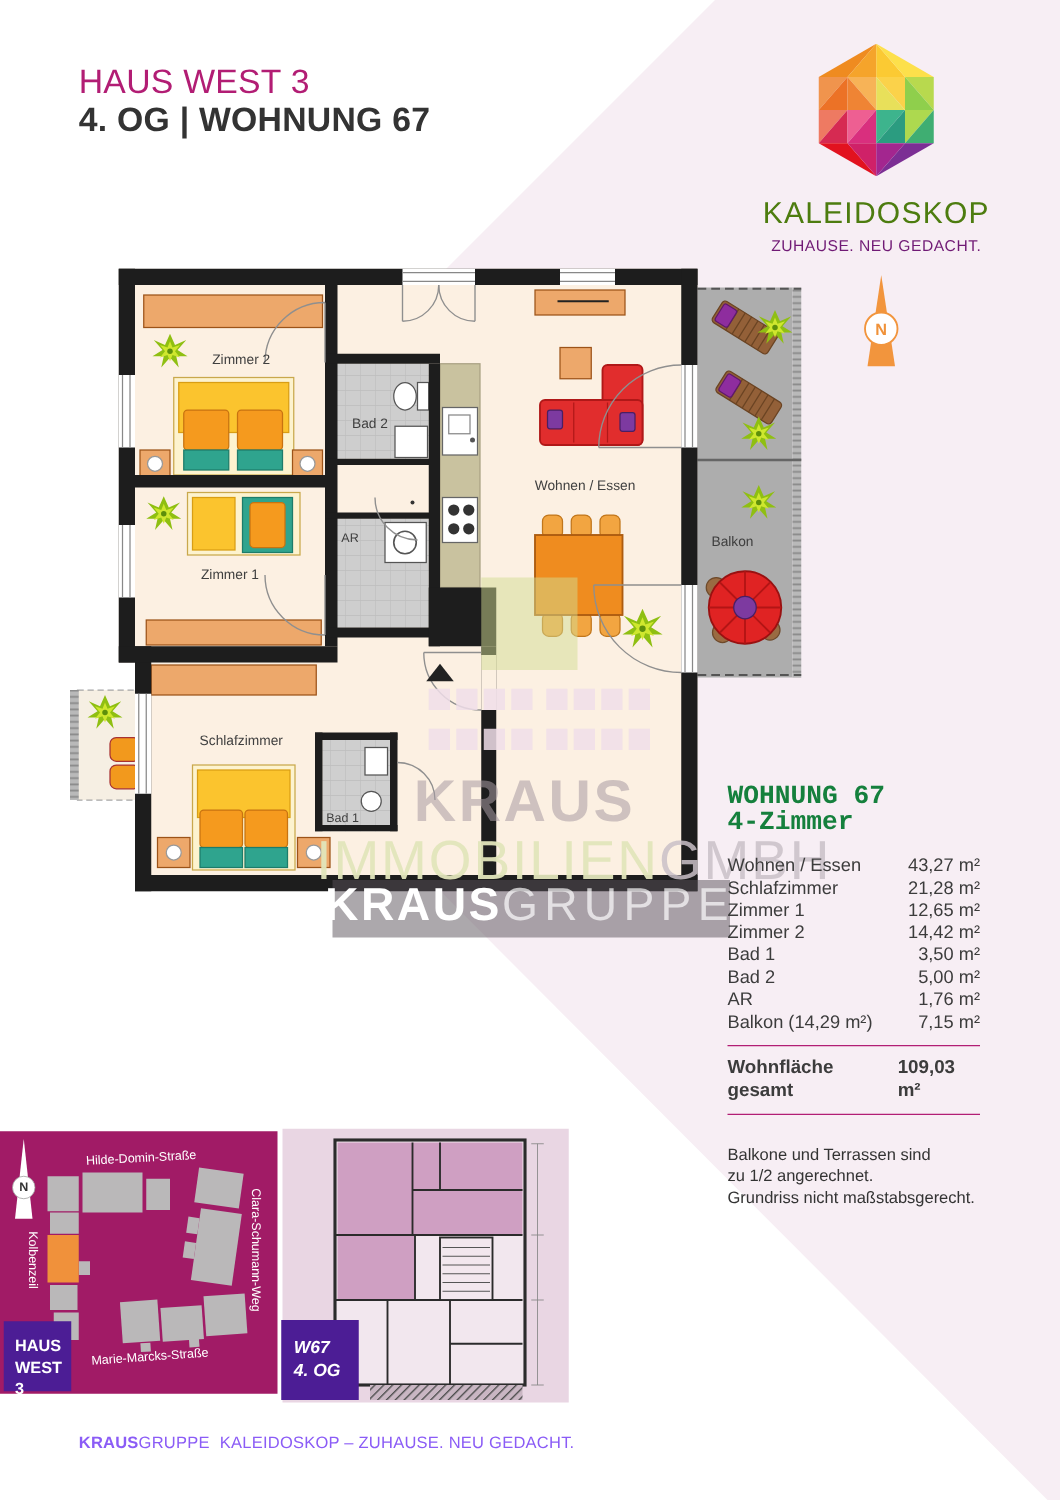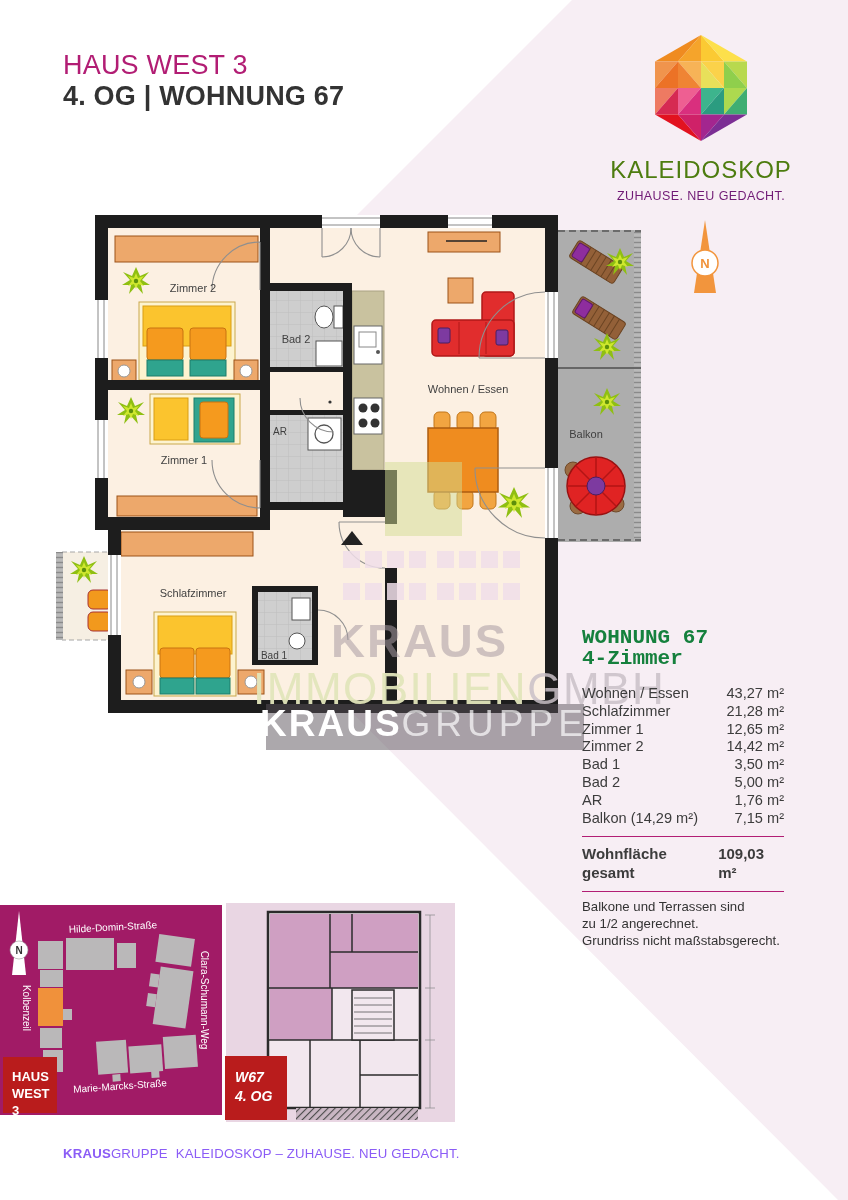--- a/index.html
+++ b/index.html
@@ -30,25 +30,25 @@
   .wm-gruppe .b{color:rgba(255,255,255,.68);font-weight:400;letter-spacing:5px;}
 
   
   .details{left:582px;top:628px;width:202px;color:#3c3c3c;}
   .details .hd{font-size:21px;font-weight:700;color:#15803d;line-height:20.5px;font-family:Liberation Mono, monospace;}
   .details .rows{margin-top:16px;}
   .details .row{display:flex;justify-content:space-between;font-size:14.6px;line-height:17.8px;}
   .details .row .val{font-weight:400;}
   .details .rule{border-top:1.6px solid #b21d74;margin:9px 0 7px 0;}
   .details .total{display:flex;justify-content:space-between;font-size:15px;font-weight:700;line-height:19px;}
-  .details .notes{margin-top:7px;font-size:13.2px;line-height:16.6px;color:#333;}
+  .details .notes{margin-top:24px;font-size:13.2px;line-height:16.6px;color:#333;}
 
   
   .street{color:#fff;font-size:10px;white-space:nowrap;transform:translate(-50%,-50%);}
-  .badge{background:#b91c1c;color:#fff;font-weight:700;}
+  .badge{background:#4c1d95;color:#fff;font-weight:700;}
   .badge-haus{left:3px;top:1057px;width:54px;height:56px;font-size:13px;line-height:17px;padding:11px 0 0 9px;box-sizing:border-box;}
   .badge-w67{left:225px;top:1056px;width:62px;height:64px;font-size:14px;line-height:19px;padding:12px 0 0 10px;box-sizing:border-box;font-style:italic;}
   .compass-n{color:#f0923a;font-weight:700;font-size:13px;left:697px;top:256px;width:16px;text-align:center;}
   .map-compass-n{color:#333;font-weight:700;font-size:10px;left:12px;top:945px;width:14px;text-align:center;}
 
   .footer{left:63px;top:1146px;font-size:13.2px;color:#8b5cf6;letter-spacing:.2px;}
   .footer .b{font-weight:700;}
   .footer .sp{margin-left:8px;}
 </style>
 </head>

